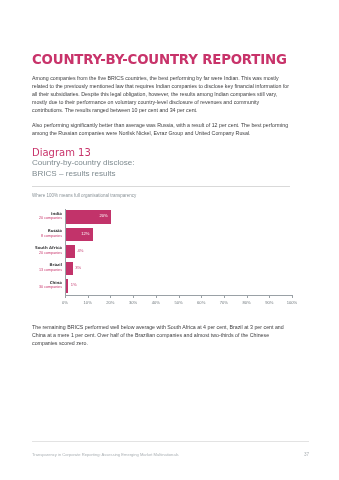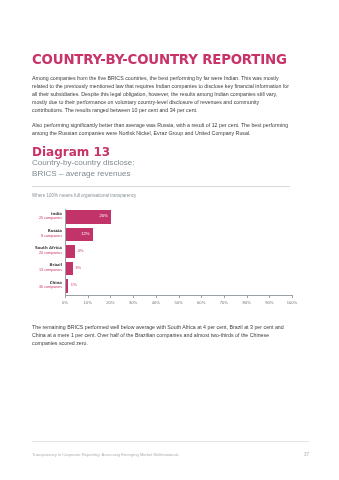--- a/index.html
+++ b/index.html
@@ -57,22 +57,22 @@
     width: 258px;
   }
   .para.last { margin-bottom: 0; }
 
   
   .diagram-wrap {
     margin-top: 11px;
   }
   .diagram-label {
     font-family: "DejaVu Sans", sans-serif;
-    font-weight: bold;
-    font-size: 12px;
+    font-weight: normal;
+    font-size: 10px;
     line-height: 9px;
     color: #c8336a;
     margin: 0 0 1px 0;
   }
   .diagram-title {
     font-family: "Liberation Sans", sans-serif;
     font-size: 8.1px;
     line-height: 10.4px;
     color: #7f8b90;
     margin: 0;
@@ -256,21 +256,21 @@
 
     <p class="para">Among companies from the five BRICS countries, the best performing by far were Indian. This was mostly related to the previously mentioned law that requires Indian companies to disclose key financial information for all their subsidiaries. Despite this legal obligation, however, the results among Indian companies still vary, mostly due to their performance on voluntary country-level disclosure of revenues and community contributions. The results ranged between 10 per cent and 34 per cent.</p>
 
     <p class="para">Also performing significantly better than average was Russia, with a result of 12 per cent. The best performing among the Russian companies were Norilsk Nickel, Evraz Group and United Company Rusal.</p>
 
     <div class="diagram-wrap">
 
       <div class="diagram-label">Diagram 13</div>
 
       <div class="diagram-title">Country-by-country disclose:</div>
-      <div class="diagram-title">BRICS – average revenues</div>
+      <div class="diagram-title">BRICS – results results</div>
 
       <div class="diagram-rule"></div>
 
       <div class="diagram-note">Where 100% means full organisational transparency</div>
 
       <div class="chart">
         <div class="chart-inner" id="chart-inner">
           <div class="axis-line"></div>
           <div class="axis-line-x"></div>
           <div class="plot" id="plot">

